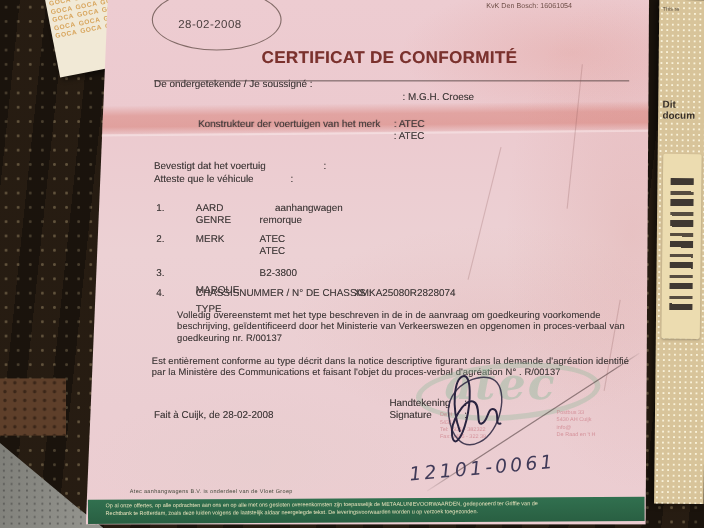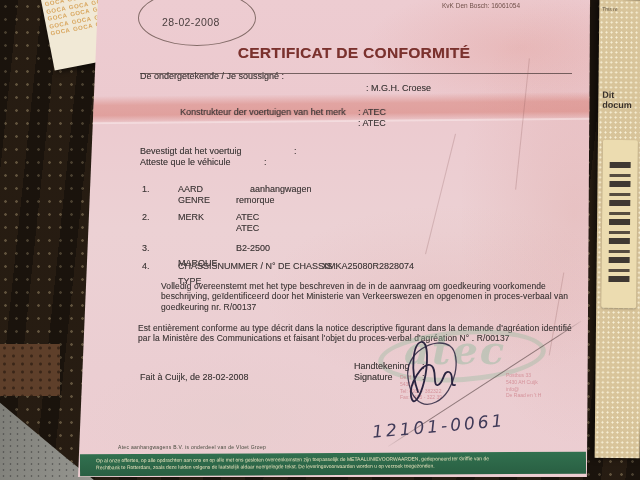--- a/index.html
+++ b/index.html
@@ -143,21 +143,21 @@
     <div class="t body" style="left:158px;top:195px;">remorque</div>
 
     <div class="t body" style="left:64px;top:212px;">2.</div>
     <div class="t body" style="left:100px;top:212px;">MERK</div>
     <div class="t body" style="left:158px;top:212px;">ATEC</div>
     <div class="t body" style="left:100px;top:223px;margin-top:35px;">MARQUE</div>
     <div class="t body" style="left:158px;top:223px;">ATEC</div>
 
     <div class="t body" style="left:64px;top:243px;">3.</div>
     <div class="t body" style="left:100px;top:243px;margin-top:33px;">TYPE</div>
-    <div class="t body" style="left:158px;top:243px;">B2-2500</div>
+    <div class="t body" style="left:158px;top:243px;">B2-3800</div>
 
     <div class="t body" style="left:64px;top:261px;">4.</div>
     <div class="t body" style="left:100px;top:261px;">CHASSISNUMMER / N° DE CHASSIS :</div>
     <div class="t body bold" style="left:244px;top:261px;">XMKA25080R2828074</div>
 
     <div class="para" style="left:62px;top:281px;width:414px;margin-left:21px;"><span>Volledig overeenstemt met het type beschreven in de in de aanvraag om goedkeuring voorkomende beschrijving, geïdentificeerd door het Ministerie van Verkeerswezen en opgenomen in proces-verbaal van goedkeuring nr. </span><span class="bold">R/00137</span></div>
 
     <div class="para" style="left:60px;top:323px;width:448px;"><span>Est entièrement conforme au type décrit dans la notice descriptive figurant dans la demande d'agréation identifié par la Ministère des Communications et faisant l'objet du proces-verbal  d'agréation N° . </span><span class="bold">R/00137</span></div>
 
     <div id="watermark" class="abs">

